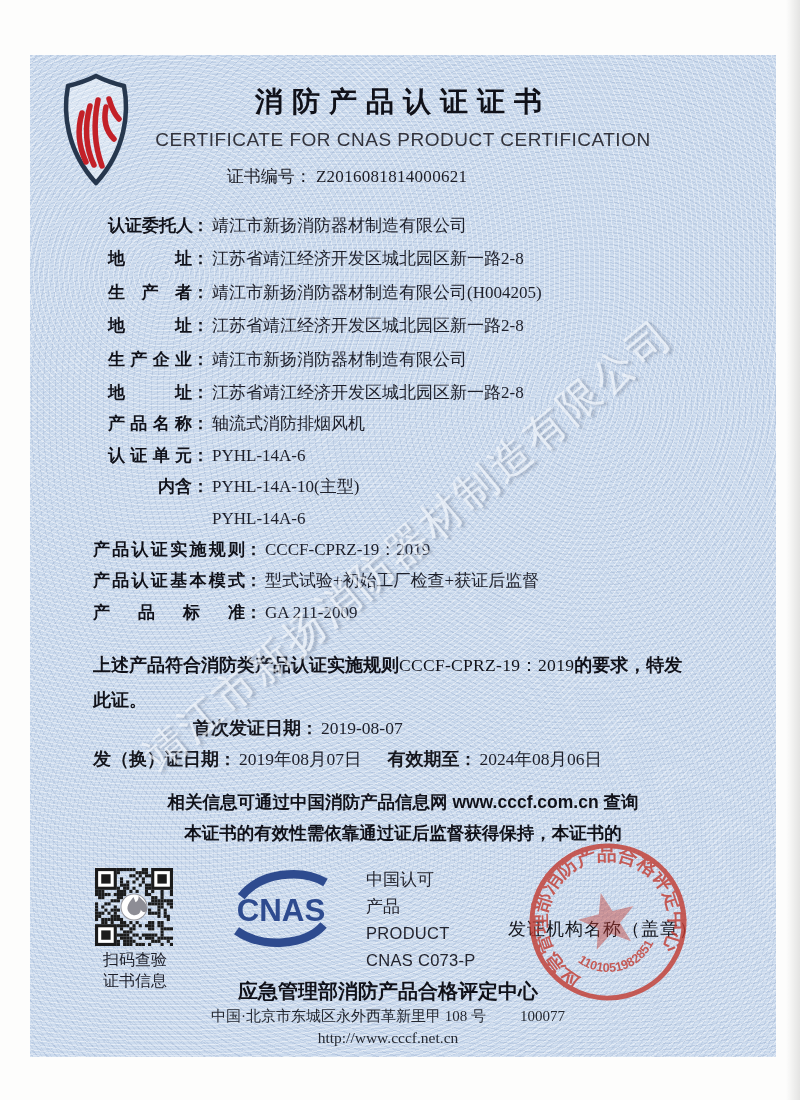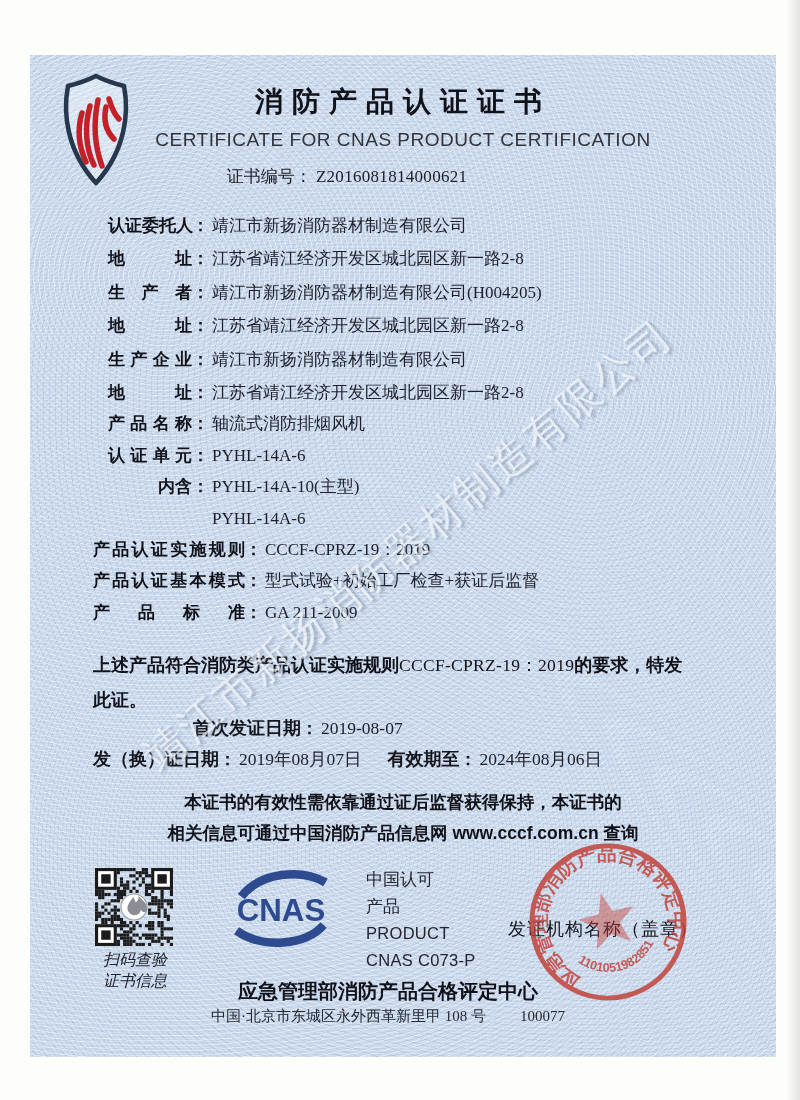--- a/index.html
+++ b/index.html
@@ -46,21 +46,21 @@
        font-size:17.5px;letter-spacing:.3px;}
   .first-issue{position:absolute;left:163px;top:661px;font-size:18px;font-weight:bold;white-space:nowrap;}
   .issue-row{position:absolute;left:63px;top:692px;font-size:18px;font-weight:bold;white-space:nowrap;}
   .dateval{font-family:"Liberation Serif","DejaVu Serif",serif;font-weight:normal;font-size:17.5px;color:#1d1f2a;}
   .gap{display:inline-block;width:26px;}
   .notice{position:absolute;left:0;right:0;top:732px;text-align:center;line-height:31px;
        font-size:17.5px;font-weight:bold;color:#101119;}
   
   .qr{position:absolute;left:65px;top:813px;width:78px;height:78px;}
   .qr-caption{position:absolute;left:60px;top:894px;width:90px;text-align:center;
-       font-family:"Liberation Serif","DejaVu Serif",serif;font-size:16px;line-height:21px;color:#1d1f2a;font-style:italic;}
+       font-family:"Liberation Serif","DejaVu Serif",serif;font-size:16px;line-height:21px;color:#1d1f2a;}
   .cnas-logo{position:absolute;left:198px;top:812px;width:106px;height:84px;}
   .cnas-text{position:absolute;left:336px;top:812px;line-height:26.5px;color:#23242e;}
   .cnas-text .cn{font-family:"Liberation Serif","DejaVu Serif",serif;font-size:17px;}
   .cnas-text .en{font-size:16.5px;letter-spacing:.3px;}
   .stamp-label{position:absolute;left:478px;top:862px;z-index:4;
        font-family:"Liberation Serif","DejaVu Serif",serif;font-size:18px;letter-spacing:1px;color:#14151c;white-space:nowrap;}
   .stamp{position:absolute;left:488px;top:777px;width:180px;height:180px;z-index:6;opacity:.8;}
   .footer-org{position:absolute;left:0;right:30px;top:923px;text-align:center;
        font-size:20px;font-weight:bold;color:#101119;}
   .footer-addr{position:absolute;left:0;right:30px;top:952px;text-align:center;
@@ -174,22 +174,22 @@
 
     <div class="first-issue">
       <span>首次发证日期</span><span class="colon">：</span><span class="dateval">2019-08-07</span>
     </div>
 
     <div class="issue-row">
       <span>发（换）证日期</span><span class="colon">：</span><span class="dateval">2019年08月07日</span><span class="gap"></span><span>有效期至</span><span class="colon">：</span><span class="dateval">2024年08月06日</span>
     </div>
 
     <div class="notice">
+      <div>相关信息可通过中国消防产品信息网 www.cccf.com.cn 查询</div>
       <div>本证书的有效性需依靠通过证后监督获得保持，本证书的</div>
-      <div>相关信息可通过中国消防产品信息网 www.cccf.com.cn 查询</div>
     </div>
 
     <svg class="qr" viewBox="0 0 75 75">
         <rect x="21" y="0" width="3" height="3" fill="#1b1b1b"></rect>
         <rect x="24" y="0" width="3" height="3" fill="#1b1b1b"></rect>
         <rect x="27" y="0" width="3" height="3" fill="#1b1b1b"></rect>
         <rect x="30" y="0" width="3" height="3" fill="#1b1b1b"></rect>
         <rect x="33" y="0" width="3" height="3" fill="#1b1b1b"></rect>
         <rect x="36" y="0" width="3" height="3" fill="#1b1b1b"></rect>
         <rect x="45" y="0" width="3" height="3" fill="#1b1b1b"></rect>
@@ -441,15 +441,16 @@
           <textPath href="#numP" startOffset="50%">1101051982851</textPath>
         </text>
         <path fill="var(--stamp_red,#c23a30)" opacity=".55" d="M 0,-30 L 7.05,-9.7 L 28.5,-9.3 L 11.4,3.7 L 17.6,24.3 L 0,12 L -17.6,24.3 L -11.4,3.7 L -28.5,-9.3 L -7.05,-9.7 Z"></path>
       </g>
     </svg>
 
     <div class="footer-org">应急管理部消防产品合格评定中心</div>
     <div class="footer-addr">
       <span>中国·北京市东城区永外西革新里甲 108 号</span><span class="post">100077</span>
     </div>
+    <div class="footer-url">http://www.cccf.net.cn</div>
 
   </div>
 </div>
 
 </body></html>

